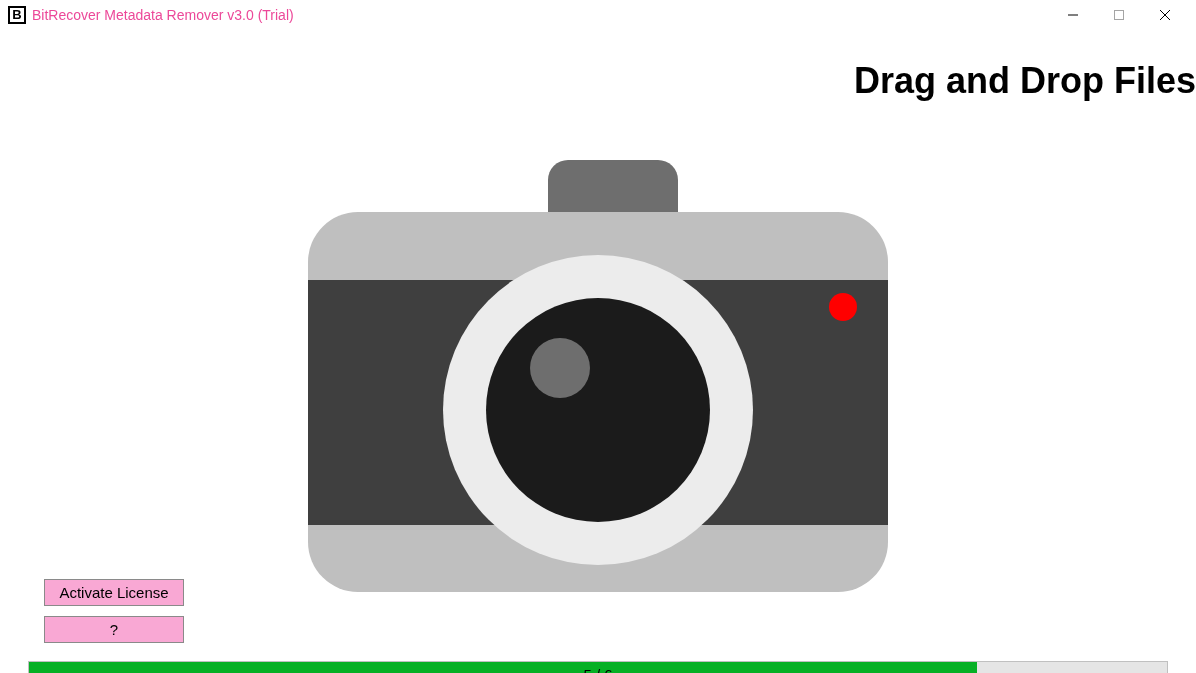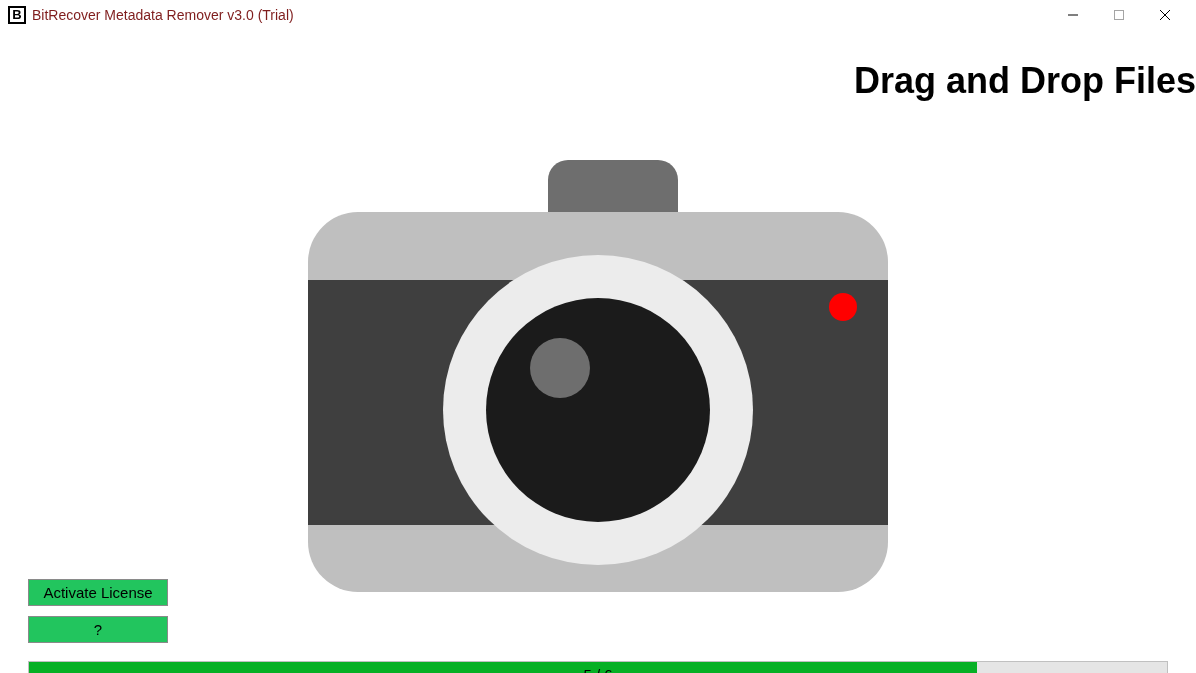--- a/index.html
+++ b/index.html
@@ -30,21 +30,21 @@
       display: flex;
       align-items: center;
       justify-content: center;
       border: 2px solid #000;
       font-weight: bold;
       font-size: 13px;
       line-height: 1;
     }
     .titlebar-title {
       font-size: 14px;
-      color: #7f1d1d;
+      color: #ec4899;
       flex: 1;
     }
     .window-controls {
       display: flex;
       gap: 0;
     }
     .window-control {
       width: 46px;
       height: 30px;
       display: flex;
@@ -81,28 +81,29 @@
     }
     .side-buttons {
       position: absolute;
       left: 28px;
       bottom: 60px;
       display: flex;
       flex-direction: column;
       gap: 10px;
     }
     .btn {
-      background: #22c55e;
+      background: #f9a8d4;
       border: 1px solid #8a8a8a;
       font-size: 15px;
       padding: 4px 10px;
       cursor: pointer;
       font-family: inherit;
       min-width: 140px;
       text-align: center;
+      margin-left: 16px;
     }
     .progress-wrap {
       position: absolute;
       bottom: 16px;
       left: 28px;
       right: 28px;
       height: 26px;
       background: #e5e5e5;
       border: 1px solid #c0c0c0;
     }

